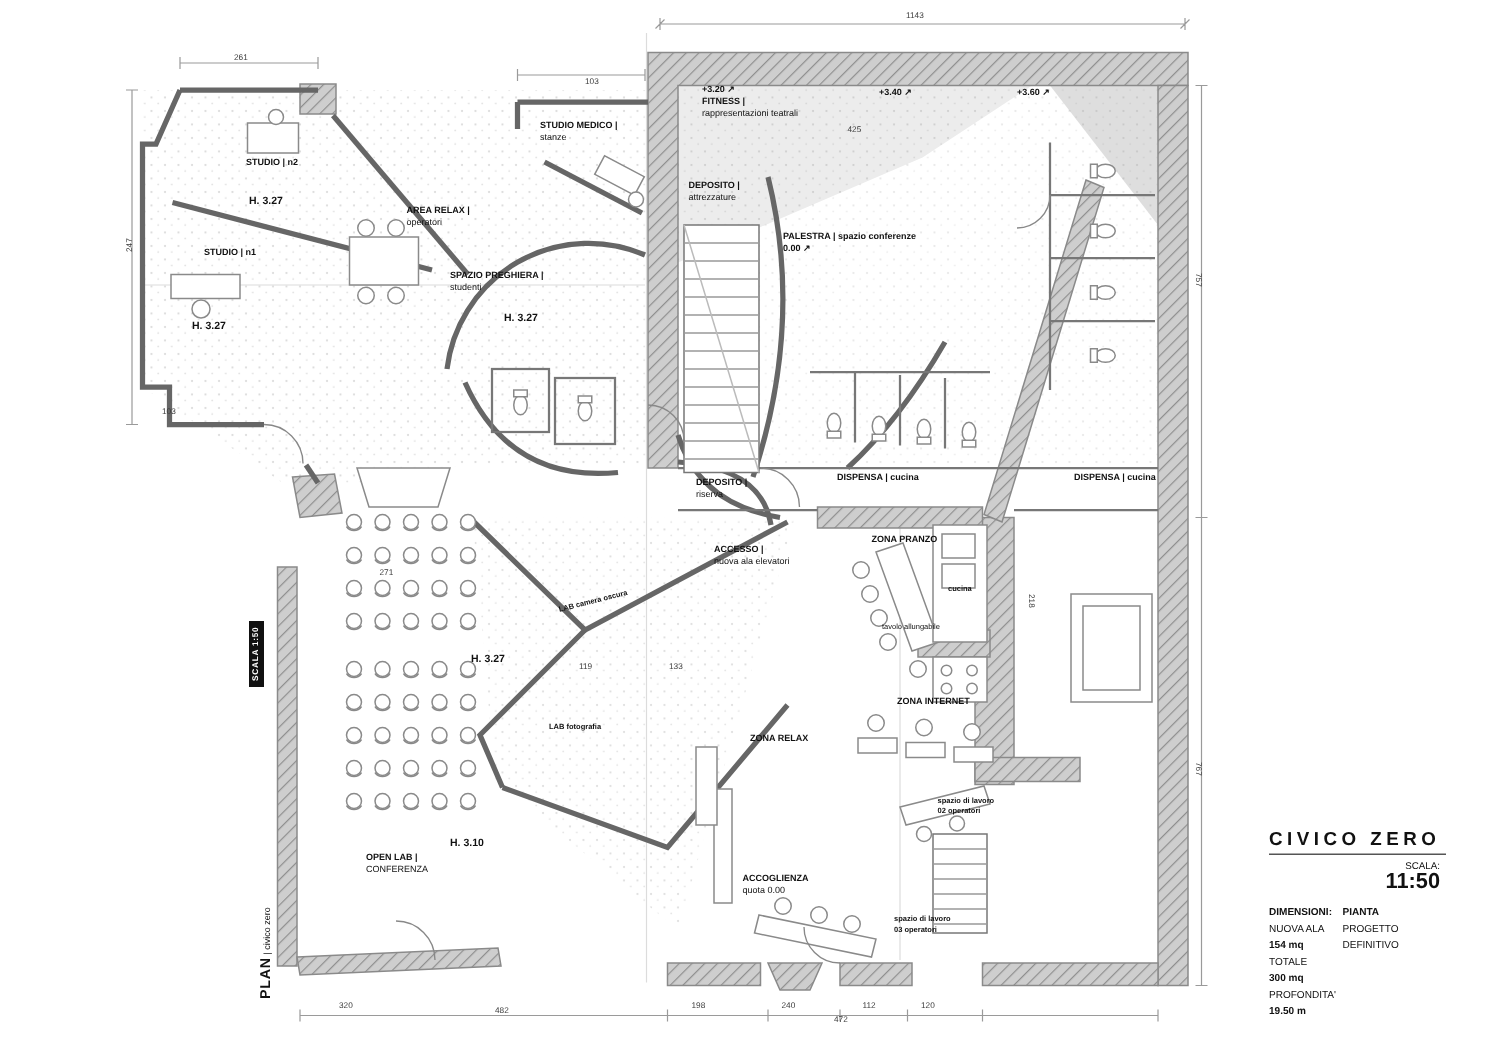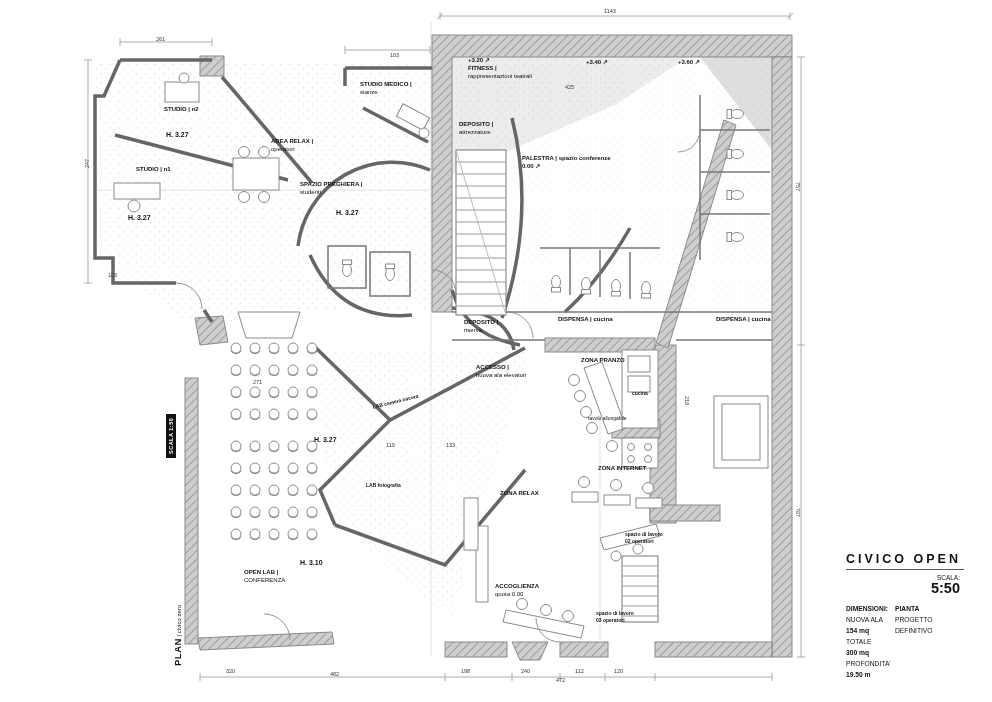--- a/index.html
+++ b/index.html
@@ -382,23 +382,23 @@
     </div>
 
   <div class="vbadge">SCALA 1:50</div>
 
   <div class="vplan">
     <span class="big">PLAN</span>
     <span>| civico zero</span>
   </div>
 
   <div class="tblock">
-    <div class="tb-title">CIVICO OPEN</div>
+    <div class="tb-title">CIVICO ZERO</div>
     <div class="tb-scala">SCALA:</div>
-    <div class="tb-scaleval">5:50</div>
+    <div class="tb-scaleval">11:50</div>
     <div class="tb-cols">
       <div class="tb-col tb-col1" id="tb-col1">
           <div class="b">DIMENSIONI:</div>
           <div>NUOVA ALA</div>
           <div class="b">154 mq</div>
           <div>TOTALE</div>
           <div class="b">300 mq</div>
           <div>PROFONDITA'</div>
           <div class="b">19.50 m</div>
         </div>

